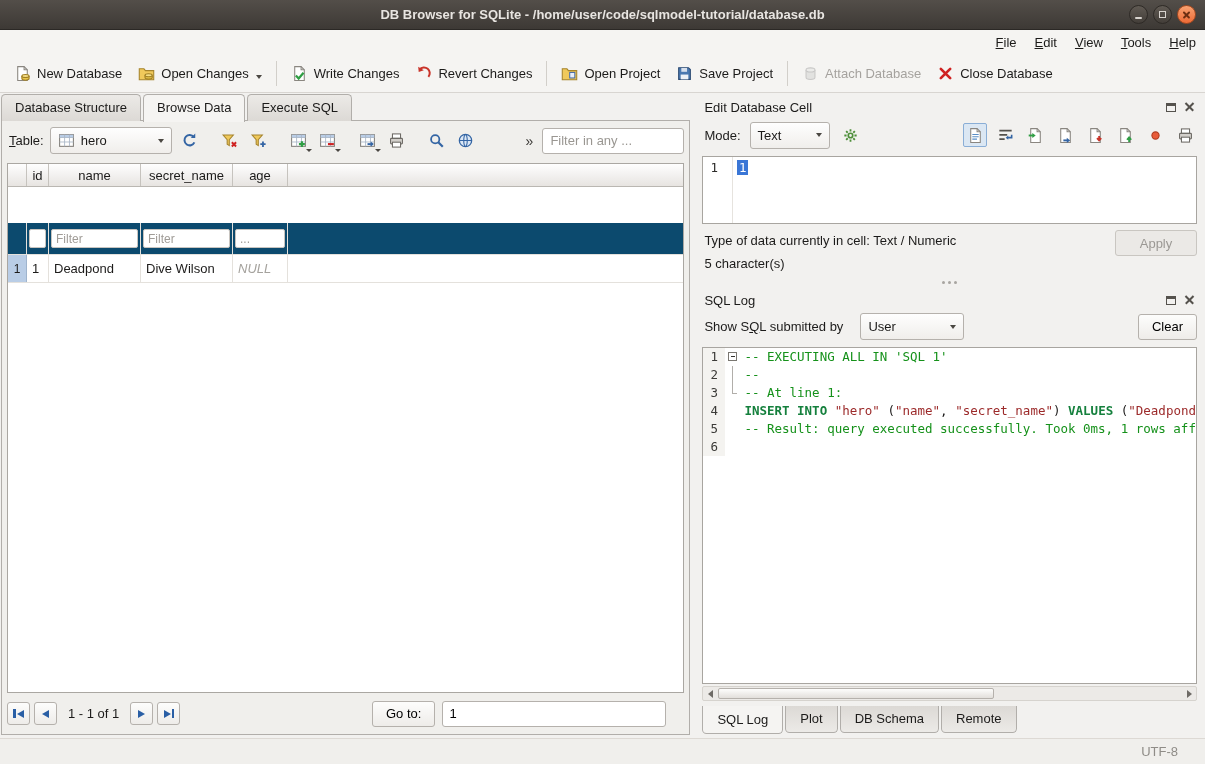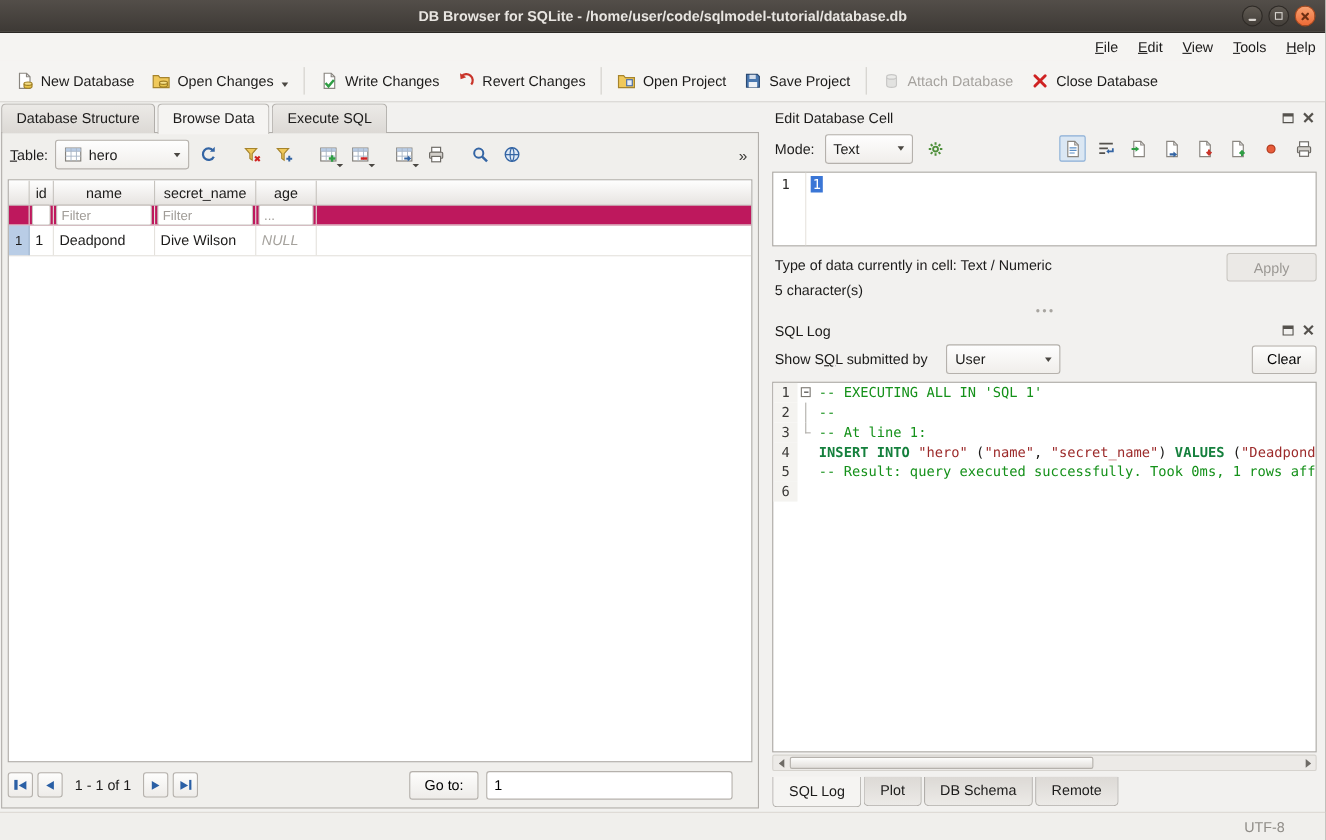--- a/index.html
+++ b/index.html
@@ -68,21 +68,21 @@
     font:inherit; background:#fff; }
   .filter-any::placeholder { color:#9a9792; }
 
   
   .grid { position:absolute; top:42px; left:5px; right:5px; bottom:41px; border:1px solid #aaa7a2;
     background:#fff; overflow:hidden; }
   .grid-header { display:flex; height:23px; background:linear-gradient(#fefefe,#e7e4e1); border-bottom:1px solid #bab7b2; }
   .gh-corner { border-right:1px solid #c6c3be; }
   .gh-cell { display:flex; align-items:center; justify-content:center; border-right:1px solid #c6c3be; overflow:hidden; }
   .gh-fill { flex:1; border-right:none; }
-  .grid-filter-row { display:flex; height:18px; background:#be185d; border-bottom:1px solid #e4e1dc; }
+  .grid-filter-row { display:flex; height:32px; background:#0c4a6e; border-bottom:1px solid #e4e1dc;margin-top:36px; }
   .gf-corner { border-right:1px solid #e4e1dc; }
   .gf-cell { display:flex; align-items:center; padding:2px 2px; border-right:1px solid #e4e1dc; }
   .gf-cell input { width:100%; height:19px; border:1px solid #c8c4bf; border-radius:2px; padding:0 4px;
     font:inherit; font-size:12px; background:#fff; min-width:0; }
   .gf-cell input::placeholder { color:#a09c97; }
   .gf-fill { flex:1; }
   .grid-row { display:flex; height:28px; border-bottom:1px solid #e4e1dc; }
   .gr-head { display:flex; align-items:center; justify-content:center; background:#b9cde6;
     border-right:1px solid #9fb4cd; font-size:12px; }
   .gr-cell { display:flex; align-items:center; padding:0 5px; border-right:1px solid #e4e1dc; overflow:hidden; }
@@ -157,21 +157,21 @@
   .scroll-thumb { position:absolute; left:15px; width:56%; top:1px; bottom:1px;
     background:linear-gradient(#fdfdfc,#e2dfdb); border:1px solid #b5b1ac; border-radius:2px; }
 
   .bottom-tab-bar { height:32px; display:flex; align-items:flex-start; margin-top:5px; }
   .btab { padding:5px 14px 6px; border:1px solid #b1aeaa; border-top:none; border-radius:0 0 4.5px 4.5px;
     background:linear-gradient(#dcd9d5,#eceae7); margin-right:2px; }
   .btab.active { background:#f5f4f2; padding-top:6px; }
 
   .statusbar { position:absolute; left:0; right:0; bottom:0; height:26px; background:#f0efec;
     border-top:1px solid #ddd9d4; display:flex; align-items:center; justify-content:flex-end;
-    padding-right:37px; color:#8f8c87; }
+    padding-right:27px; color:#8f8c87; }
 </style>
 </head>
 <body>
 
 <div class="window">
 
   <div class="titlebar">
     <span class="title">DB Browser for SQLite - /home/user/code/sqlmodel-tutorial/database.db</span>
     <div class="win-controls">
       <div class="win-btn">
@@ -381,20 +381,21 @@
               <button class="icon-btn">
                 <span class="icon">
                   <svg viewBox="0 0 16 16" xmlns="http://www.w3.org/2000/svg">
                     <circle cx="8" cy="8" r="5.8" fill="#dce8f6" stroke="#3465a4" stroke-width="1.2"></circle>
                     <path d="M2.2 8h11.6M8 2.2c-2.2 1.6-2.2 10 0 11.6M8 2.2c2.2 1.6 2.2 10 0 11.6" fill="none" stroke="#3465a4" stroke-width="1"></path>
                   </svg>
                 </span>
               </button>
             </span>
           <button class="overflow-btn">»</button>
+          <input class="filter-any" placeholder="Filter in any ..." style="">
         </div>
 
         <div class="grid">
           <div class="grid-header">
               <div class="gh-corner" style="width: 19px;"></div>
               <div class="gh-cell" style="width: 22px;">id</div>
               <div class="gh-cell" style="width: 92px;">name</div>
               <div class="gh-cell" style="width: 92px;">secret_name</div>
               <div class="gh-cell" style="width: 55px;">age</div>
               <div class="gh-cell gh-fill"></div>

